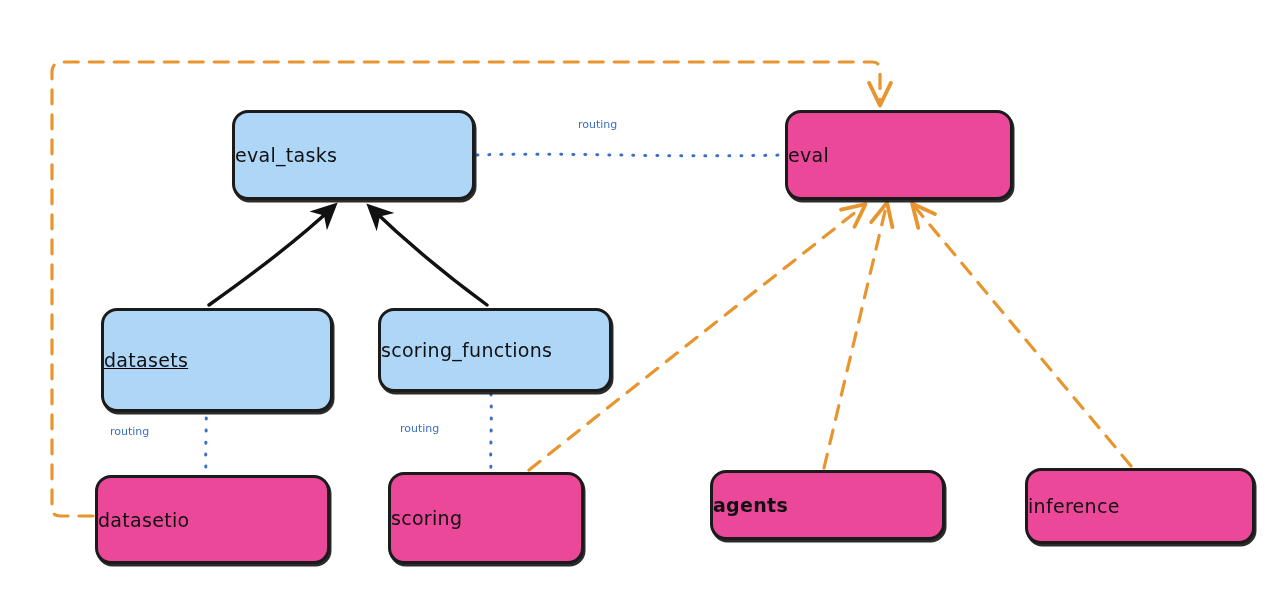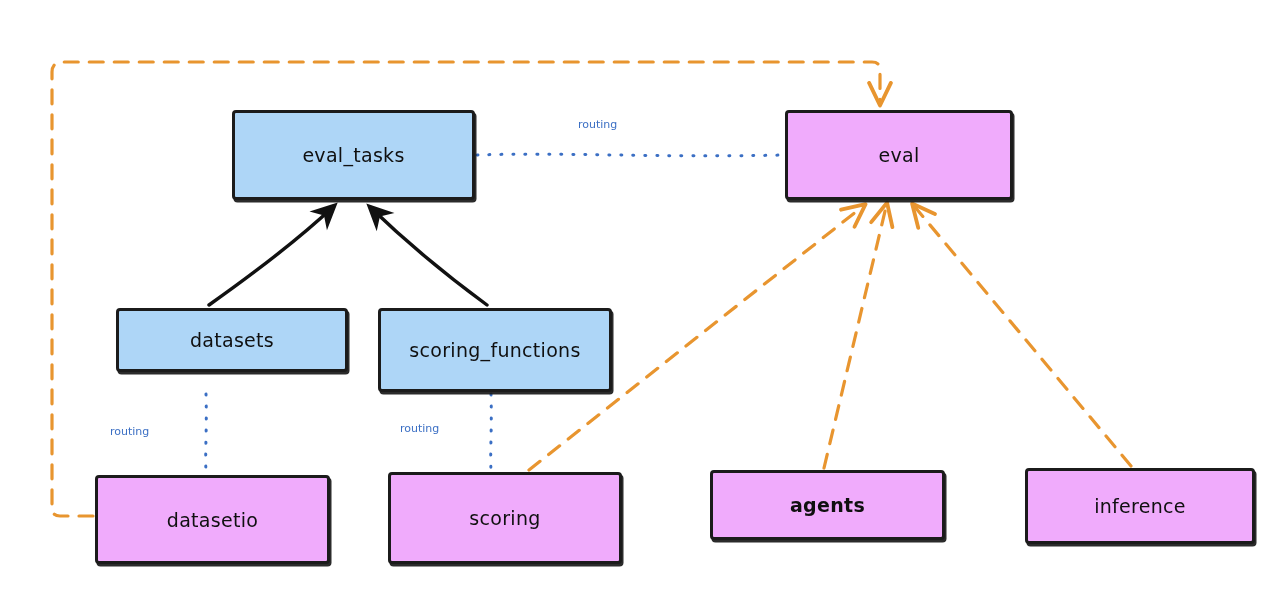--- a/index.html
+++ b/index.html
@@ -23,32 +23,31 @@
   #edge-layer {
     position: absolute;
     top: 0; left: 0;
     width: 1280px;
     height: 596px;
   }
   .node {
     position: absolute;
     box-sizing: border-box;
     border: 3px solid #1b1b1b;
-    border-radius: 4px;
+    border-radius: 16px;
     display: flex;
     align-items: center;
-    justify-content: center;
     z-index: 5;
     box-shadow: 1.5px 2.5px 0 0 rgba(25,25,25,0.92);
   }
   .node.api {
     background: #aed6f7;
   }
   .node.provider {
-    background: #f0abfc;
+    background: #ec4899;
   }
   .node-label {
     font-family: "DejaVu Sans", sans-serif;
     font-size: 19px;
     letter-spacing: 0.3px;
     color: #101010;
     white-space: nowrap;
     user-select: none;
   }
   .edge-label {
@@ -115,33 +114,33 @@
   </svg>
 
   <div class="node api" style="left:232px; top:110px; width:243px; height:90px;">
     <span class="node-label">eval_tasks</span>
   </div>
 
   <div class="node provider" style="left:785px; top:110px; width:228px; height:90px;">
     <span class="node-label">eval</span>
   </div>
 
-  <div class="node api" style="left:116px; top:308px; width:232px; height:64px;">
+  <div class="node api" style="left:101px; top:308px; width:232px; height:104px;text-decoration:underline;">
     <span class="node-label">datasets</span>
   </div>
 
   <div class="node api" style="left:378px; top:308px; width:234px; height:84px;">
     <span class="node-label">scoring_functions</span>
   </div>
 
   <div class="node provider" style="left:95px; top:475px; width:235px; height:89px;">
     <span class="node-label">datasetio</span>
   </div>
 
-  <div class="node provider" style="left:388px; top:472px; width:234px; height:92px;">
+  <div class="node provider" style="left:388px; top:472px; width:196px; height:92px;">
     <span class="node-label">scoring</span>
   </div>
 
   <div class="node provider" style="left:710px; top:470px; width:235px; height:70px;font-weight:bold;">
     <span class="node-label">agents</span>
   </div>
 
   <div class="node provider" style="left:1025px; top:468px; width:230px; height:76px;">
     <span class="node-label">inference</span>
   </div>

